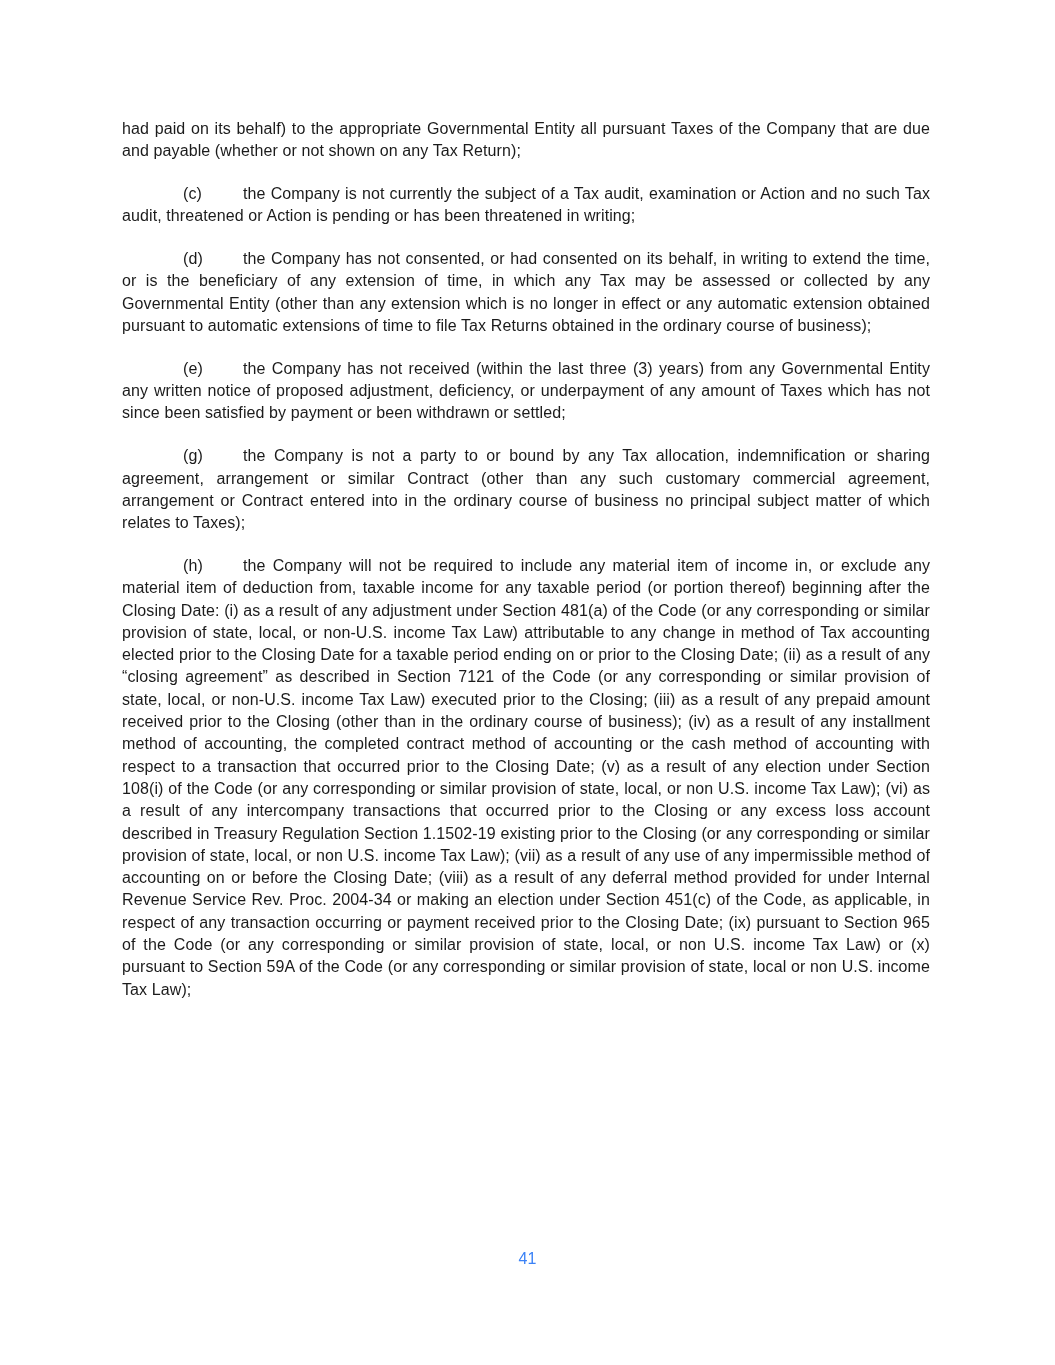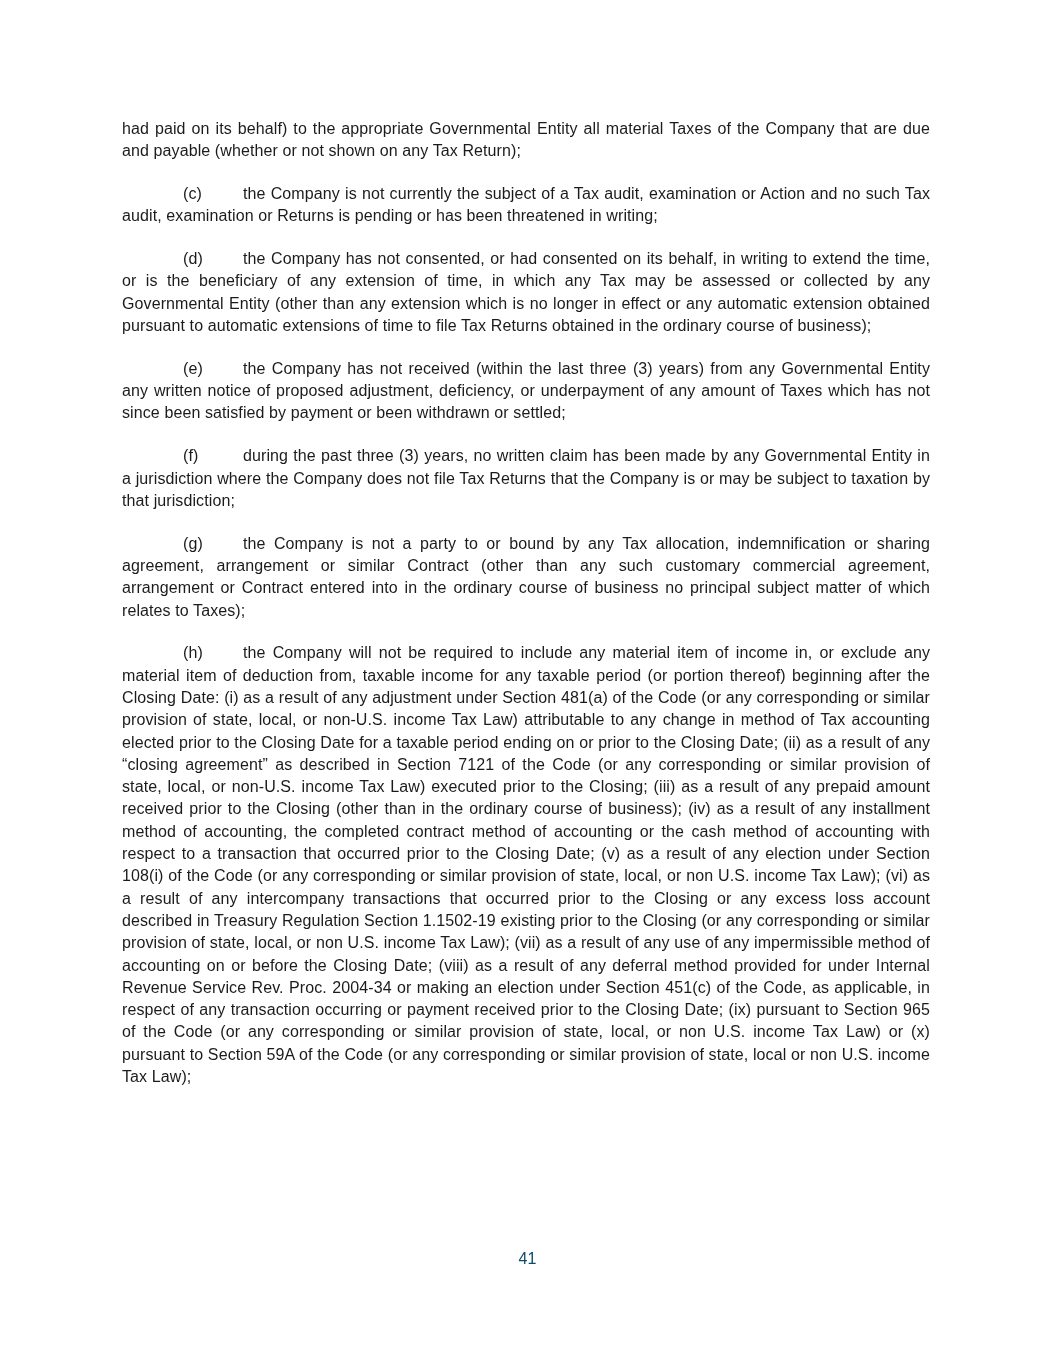--- a/index.html
+++ b/index.html
@@ -43,39 +43,38 @@
     text-indent: 0;
     text-align: left;
   }
   .page-number {
     position: absolute;
     left: 0;
     right: 0;
     top: 1250px;
     text-align: center;
     font-size: 16px;
-    color: #0c4a6e;
+    color: #3b82f6;
   }
 </style>
 </head>
 <body>
 
 <div class="page">
   <div class="content">
 
-    <p class="para no-indent"><span>had paid on its behalf) to the appropriate Governmental Entity all material Taxes of the Company that are due and payable (whether or not shown on any Tax Return);</span></p>
+    <p class="para no-indent"><span>had paid on its behalf) to the appropriate Governmental Entity all pursuant Taxes of the Company that are due and payable (whether or not shown on any Tax Return);</span></p>
 
 
-    <p class="para"><span class="plabel">(c)</span><span>the Company is not currently the subject of a Tax audit, examination or Action and no such Tax audit, examination or Returns is pending or has been threatened in writing;</span></p>
+    <p class="para"><span class="plabel">(c)</span><span>the Company is not currently the subject of a Tax audit, examination or Action and no such Tax audit, threatened or Action is pending or has been threatened in writing;</span></p>
 
     <p class="para"><span class="plabel">(d)</span><span>the Company has not consented, or had consented on its behalf, in writing to extend the time, or is the beneficiary of any extension of time, in which any Tax may be assessed or collected by any Governmental Entity (other than any extension which is no longer in effect or any automatic extension obtained pursuant to automatic extensions of time to file Tax Returns obtained in the ordinary course of business);</span></p>
 
     <p class="para"><span class="plabel">(e)</span><span>the Company has not received (within the last three (3) years) from any Governmental Entity any written notice of proposed adjustment, deficiency, or underpayment of any amount of Taxes which has not since been satisfied by payment or been withdrawn or settled;</span></p>
 
-    <p class="para"><span class="plabel">(f)</span><span>during the past three (3) years, no written claim has been made by any Governmental Entity in a jurisdiction where the Company does not file Tax Returns that the Company is or may be subject to taxation by that jurisdiction;</span></p>
 
     <p class="para"><span class="plabel">(g)</span><span>the Company is not a party to or bound by any Tax allocation, indemnification or sharing agreement, arrangement or similar Contract (other than any such customary commercial agreement, arrangement or Contract entered into in the ordinary course of business no principal subject matter of which relates to Taxes);</span></p>
 
     <p class="para"><span class="plabel">(h)</span><span>the Company will not be required to include any material item of income in, or exclude any material item of deduction from, taxable income for any taxable period (or portion thereof) beginning after the Closing Date: (i) as a result of any adjustment under Section 481(a) of the Code (or any corresponding or similar provision of state, local, or non-U.S. income Tax Law) attributable to any change in method of Tax accounting elected prior to the Closing Date for a taxable period ending on or prior to the Closing Date; (ii) as a result of any “closing agreement” as described in Section 7121 of the Code (or any corresponding or similar provision of state, local, or non-U.S. income Tax Law) executed prior to the Closing; (iii) as a result of any prepaid amount received prior to the Closing (other than in the ordinary course of business); (iv) as a result of any installment method of accounting, the completed contract method of accounting or the cash method of accounting with respect to a transaction that occurred prior to the Closing Date; (v) as a result of any election under Section 108(i) of the Code (or any corresponding or similar provision of state, local, or non U.S. income Tax Law); (vi) as a result of any intercompany transactions that occurred prior to the Closing or any excess loss account described in Treasury Regulation Section 1.1502-19 existing prior to the Closing (or any corresponding or similar provision of state, local, or non U.S. income Tax Law); (vii) as a result of any use of any impermissible method of accounting on or before the Closing Date; (viii) as a result of any deferral method provided for under Internal Revenue Service Rev. Proc. 2004-34 or making an election under Section 451(c) of the Code, as applicable, in respect of any transaction occurring or payment received prior to the Closing Date; (ix) pursuant to Section 965 of the Code (or any corresponding or similar provision of state, local, or non U.S. income Tax Law) or (x) pursuant to Section 59A of the Code (or any corresponding or similar provision of state, local or non U.S. income Tax Law);</span></p>
 
   </div>
 
   <div class="page-number">41</div>
 </div>
 

